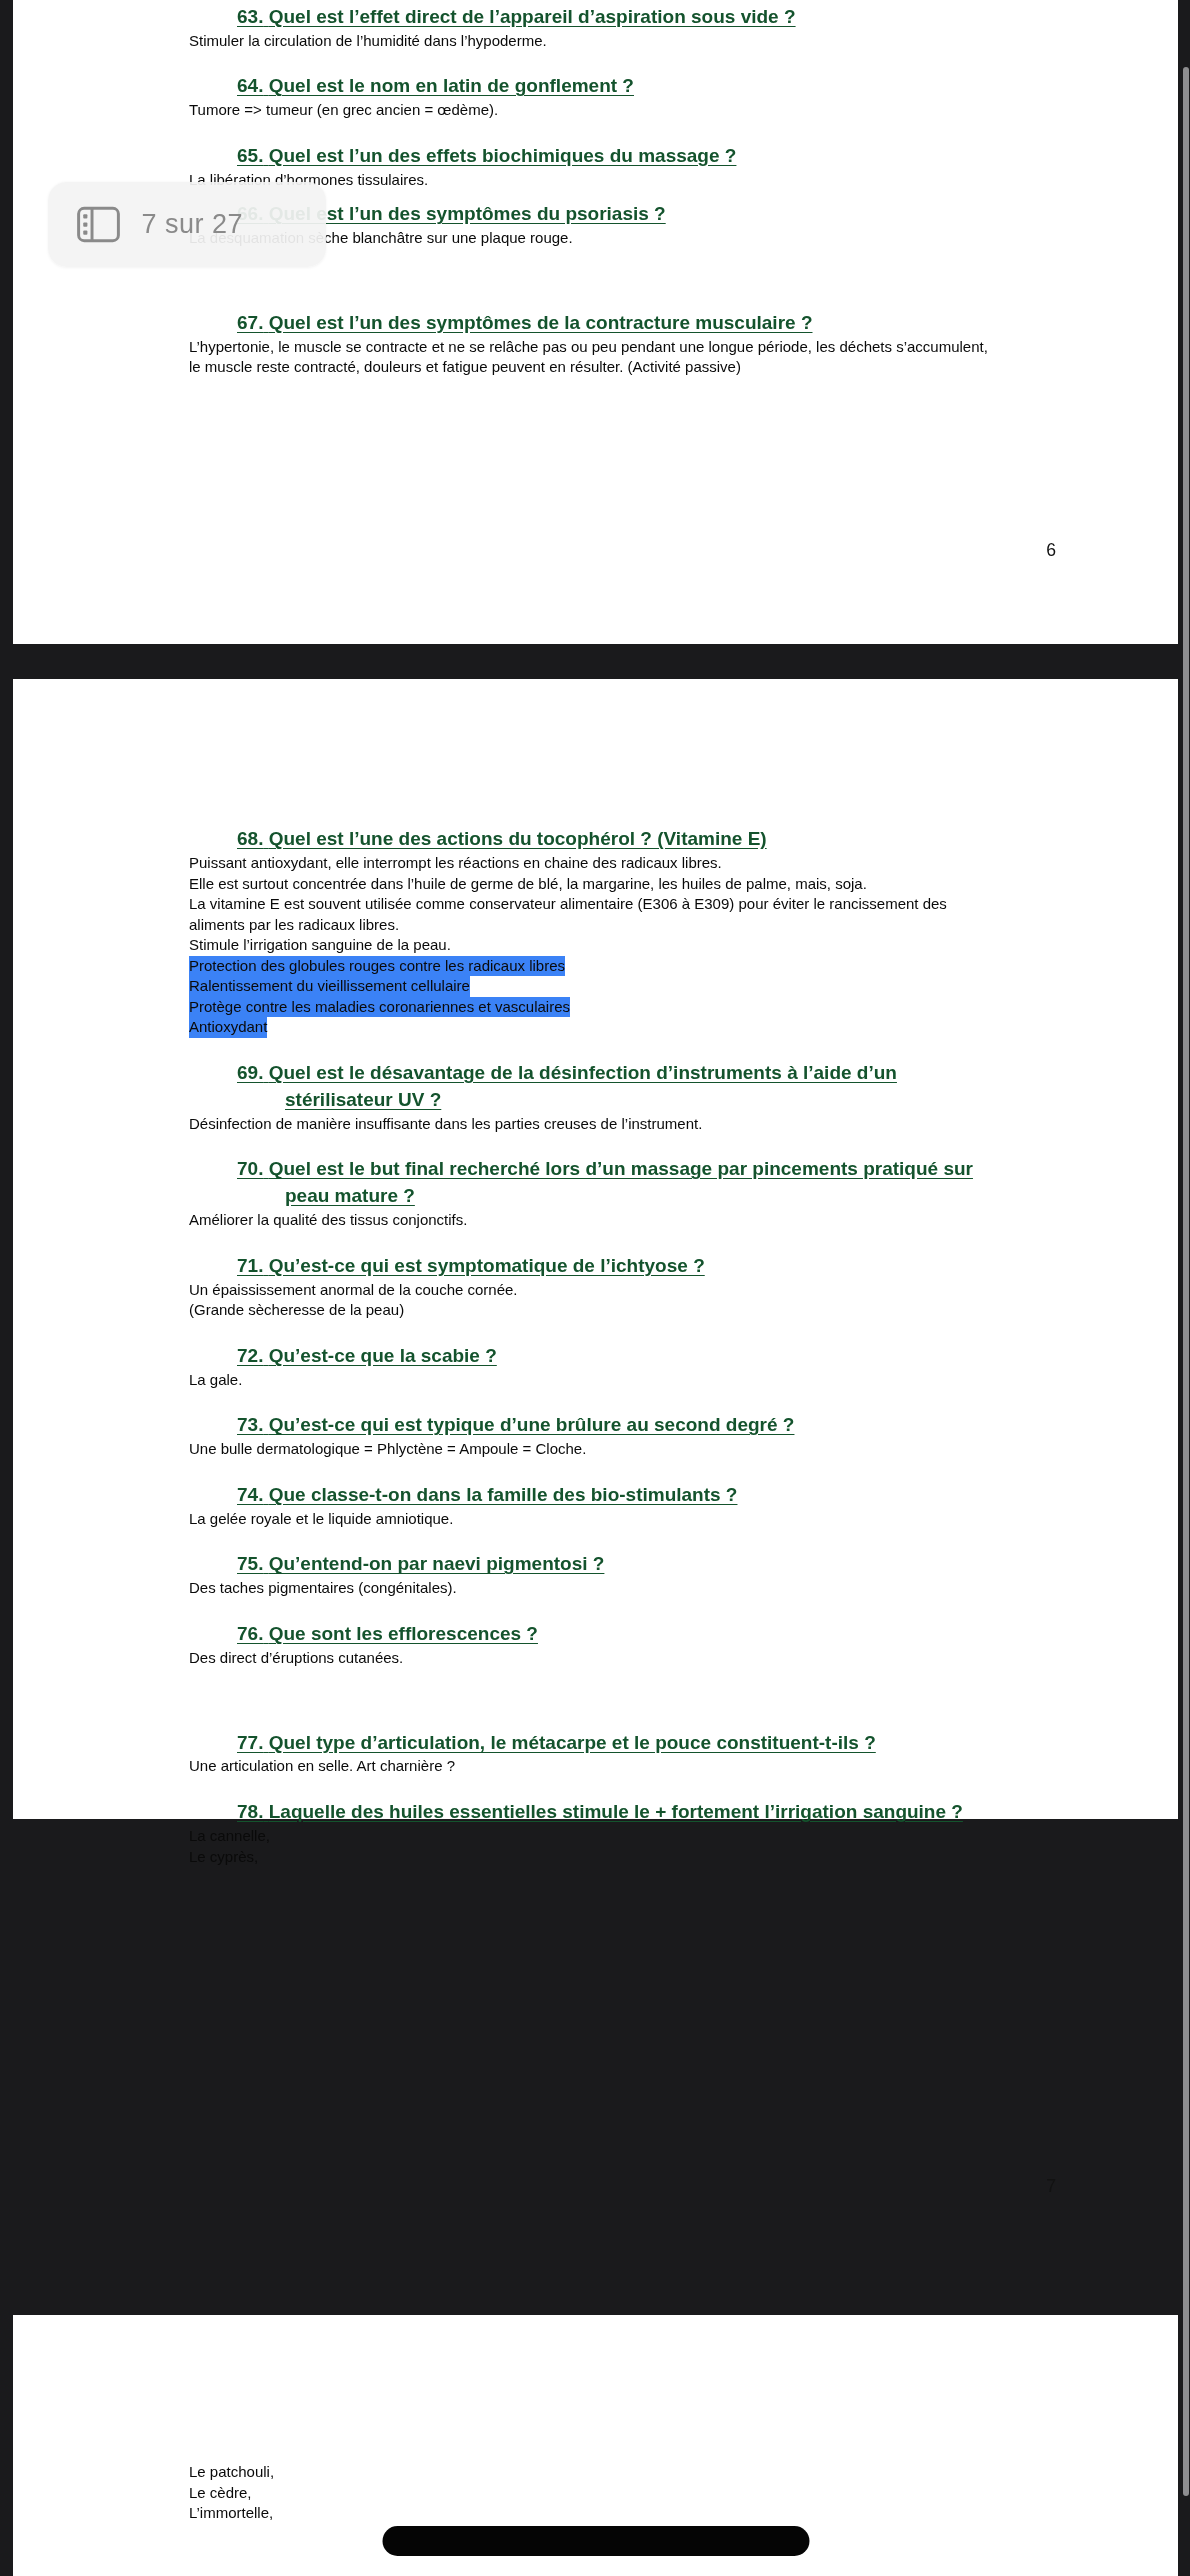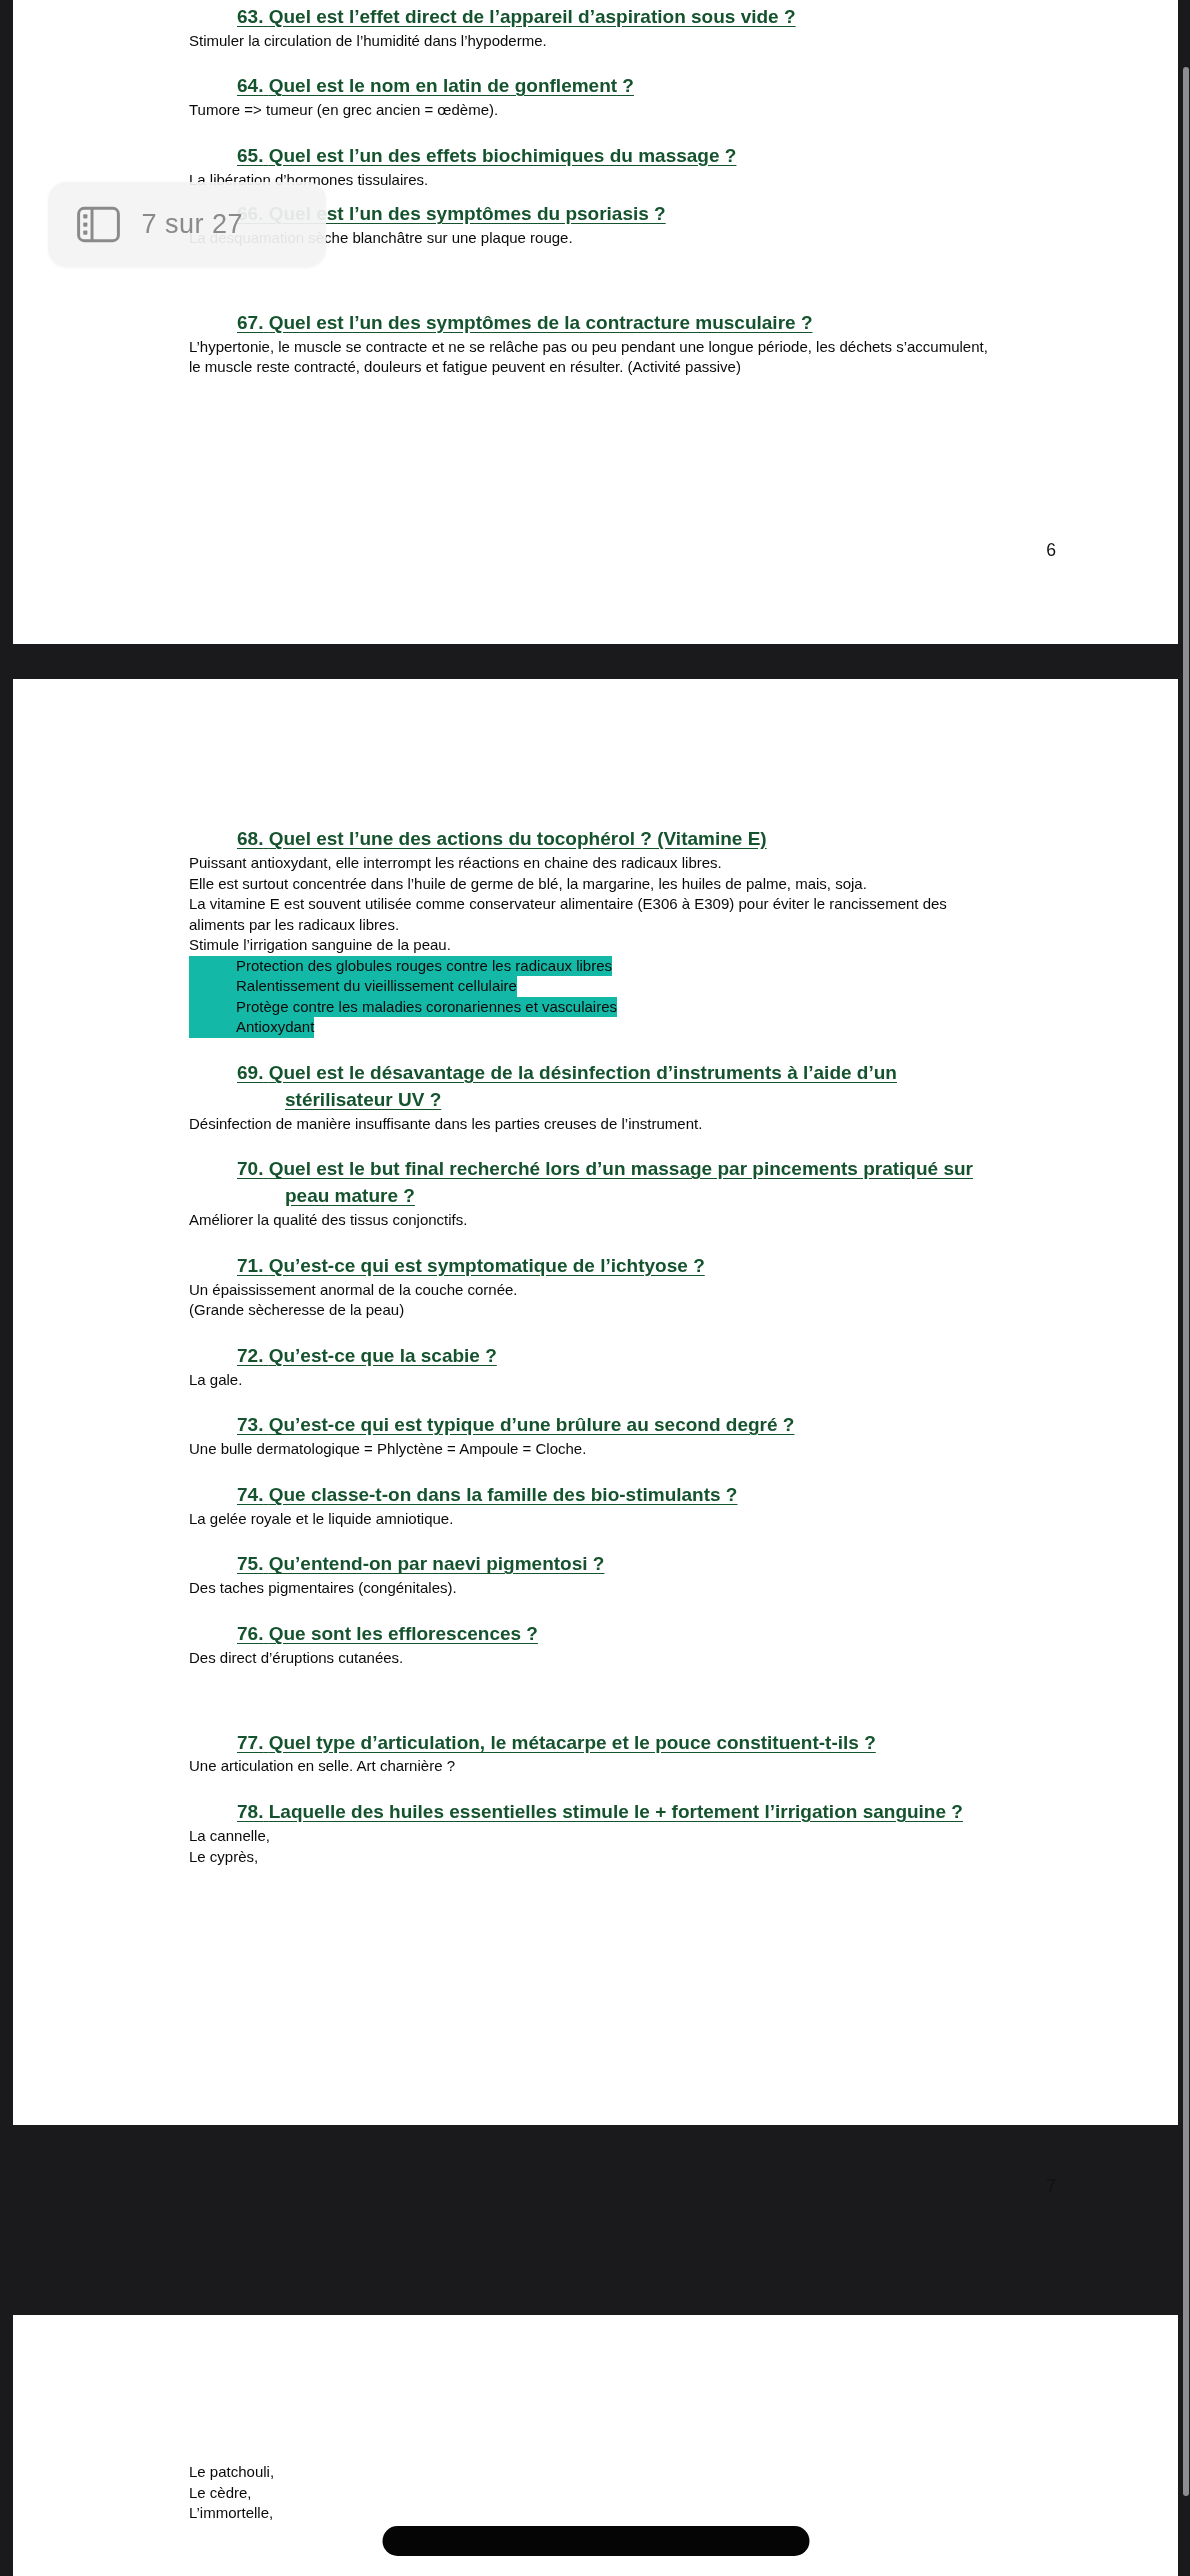--- a/index.html
+++ b/index.html
@@ -48,21 +48,21 @@
     text-indent:-48px;
     padding-left:48px;
   }
   .q .num { text-decoration:underline; }
   .a {
     color:#0a0a0a;
     font-size:15px;
     line-height:1.37;
     margin-left:0;
   }
-  .a.hl { background:#14b8a6; display:inline-block;padding-left:47px; }
+  .a.hl { background:#3b82f6; display:inline-block; }
   .hl-wrap { display:block; }
   .sp-s { height:11px; }
   .sp-m { height:22px; }
   .sp-xl { height:61px; }
   .pagenum {
     position:absolute;
     right:122px;
     font-size:17.6px;
     color:#121212;
     font-family:"Liberation Sans", sans-serif;
@@ -174,21 +174,21 @@
         <span>Quel est l’un des symptômes de la contracture musculaire ?</span>
       </div>
       <div class="a">L’hypertonie, le muscle se contracte et ne se relâche pas ou peu pendant une longue période, les déchets s’accumulent, le muscle reste contracté, douleurs et fatigue peuvent en résulter. (Activité passive)</div>
 
       <div class="pagenum" style="top:540px;">6</div>
     </div>
   </div>
 
   <div class="gap" style="top:644px; height:35px;"></div>
 
-  <div class="page" style="top:679px; height:1446px;">
+  <div class="page" style="top:679px; height:1140px;">
     <div class="page-inner">
       <div style="height:147px"></div>
 
       <div class="q">
         <span class="num">68.</span>
         <span>Quel est l’une des actions du tocophérol ? (Vitamine E)</span>
       </div>
       <div class="a">Puissant antioxydant, elle interrompt les réactions en chaine des radicaux libres.</div>
       <div class="a">Elle est surtout concentrée dans l’huile de germe de blé, la margarine, les huiles de palme, mais, soja.</div>
       <div class="a">La vitamine E est souvent utilisée comme conservateur alimentaire (E306 à E309) pour éviter le rancissement des aliments par les radicaux libres.</div>

